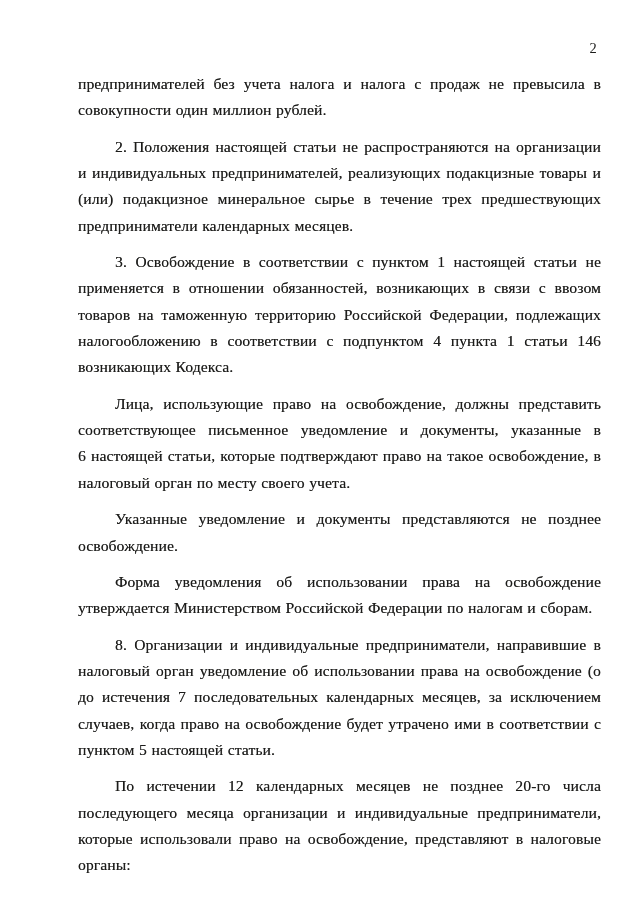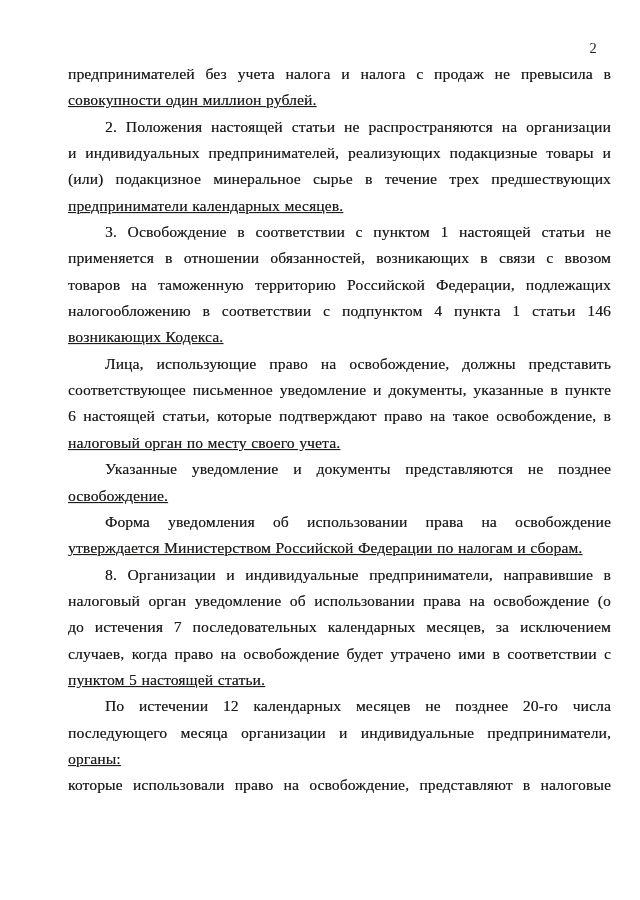--- a/index.html
+++ b/index.html
@@ -25,40 +25,39 @@
     font-size: 14.5px;
     letter-spacing: 0.2px;
   }
   .text-block {
     position: absolute;
     top: 61px;
     left: 68px;
     width: 543px;
   }
   .paragraph {
-    margin: 0;
+    margin: 10px;
   }
   .line {
     font-size: 15.5px;
     line-height: 26.35px;
     height: 26.35px;
     text-align: justify;
     letter-spacing: 0.15px;
     word-spacing: 0.5px;
     text-shadow: 0.2px 0.2px 0.35px rgba(25,25,25,0.65);
     overflow: hidden;
   }
   .line.just {
     text-align-last: justify;
     -moz-text-align-last: justify;
   }
   .line.last {
     text-align: left;
     text-align-last: left;
-    text-decoration: underline;
   }
   .line.indent {
     padding-left: 37px;
   }
 </style>
 </head>
 <body>
 
 <div class="page" style="--ink: #1c1c1a; --paper: #ffffff;">
   <div class="page-number">2</div>
@@ -97,17 +96,17 @@
       <div class="paragraph">
         <div class="line just indent">8. Организации и индивидуальные предприниматели, направившие в</div>
         <div class="line just">налоговый орган уведомление об использовании права на освобождение (о</div>
         <div class="line just">до истечения 7 последовательных календарных месяцев, за исключением</div>
         <div class="line just">случаев, когда право на освобождение будет утрачено ими в соответствии с</div>
         <div class="line last">пунктом 5 настоящей статьи.</div>
       </div>
       <div class="paragraph">
         <div class="line just indent">По истечении 12 календарных месяцев не позднее 20-го числа</div>
         <div class="line just">последующего месяца организации и индивидуальные предприниматели,</div>
+        <div class="line just">которые использовали право на освобождение, представляют в налоговые</div>
         <div class="line last">органы:</div>
-        <div class="line just">которые использовали право на освобождение, представляют в налоговые</div>
       </div>
     </div>
 </div>
 
 </body></html>

